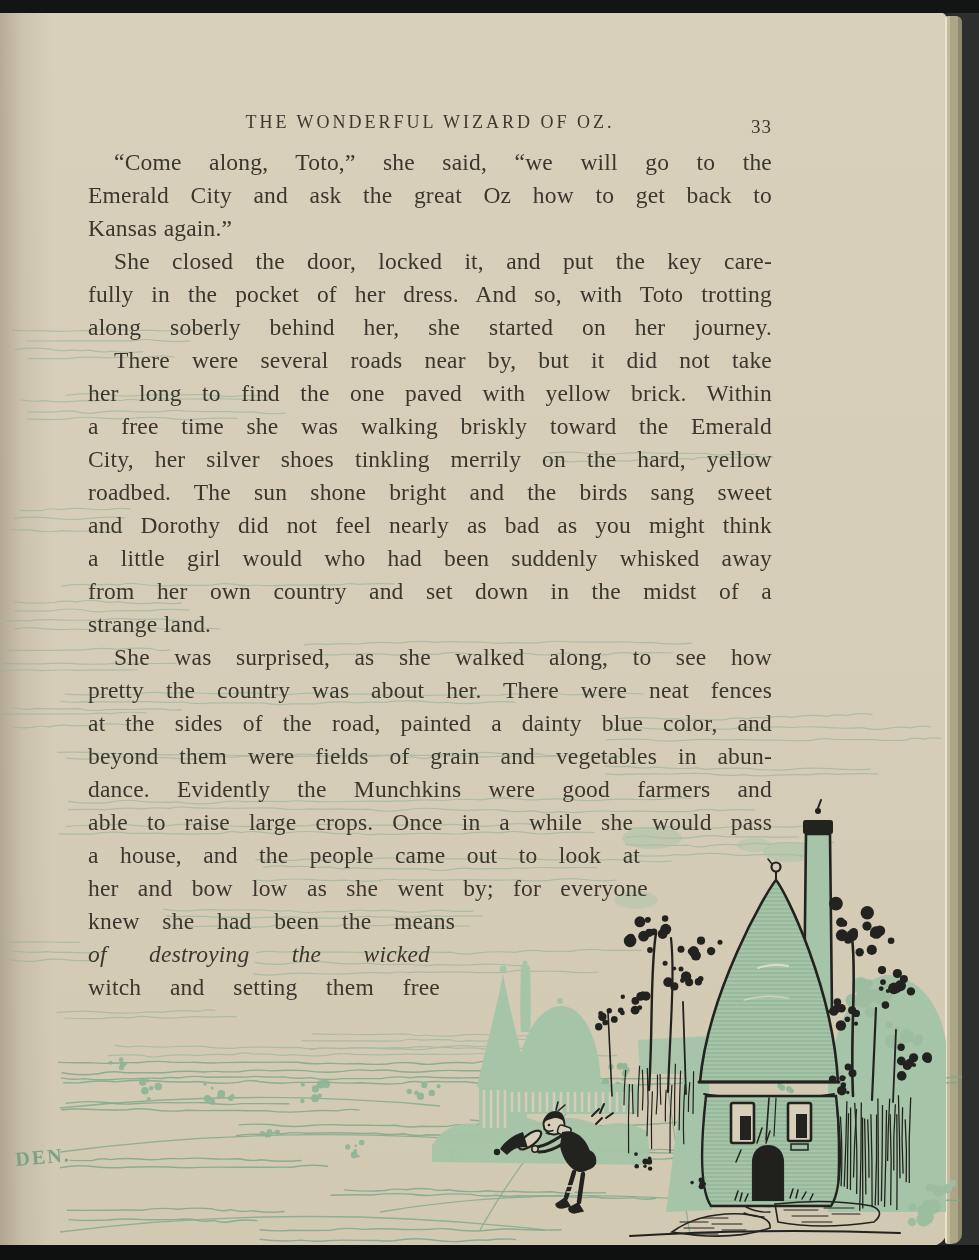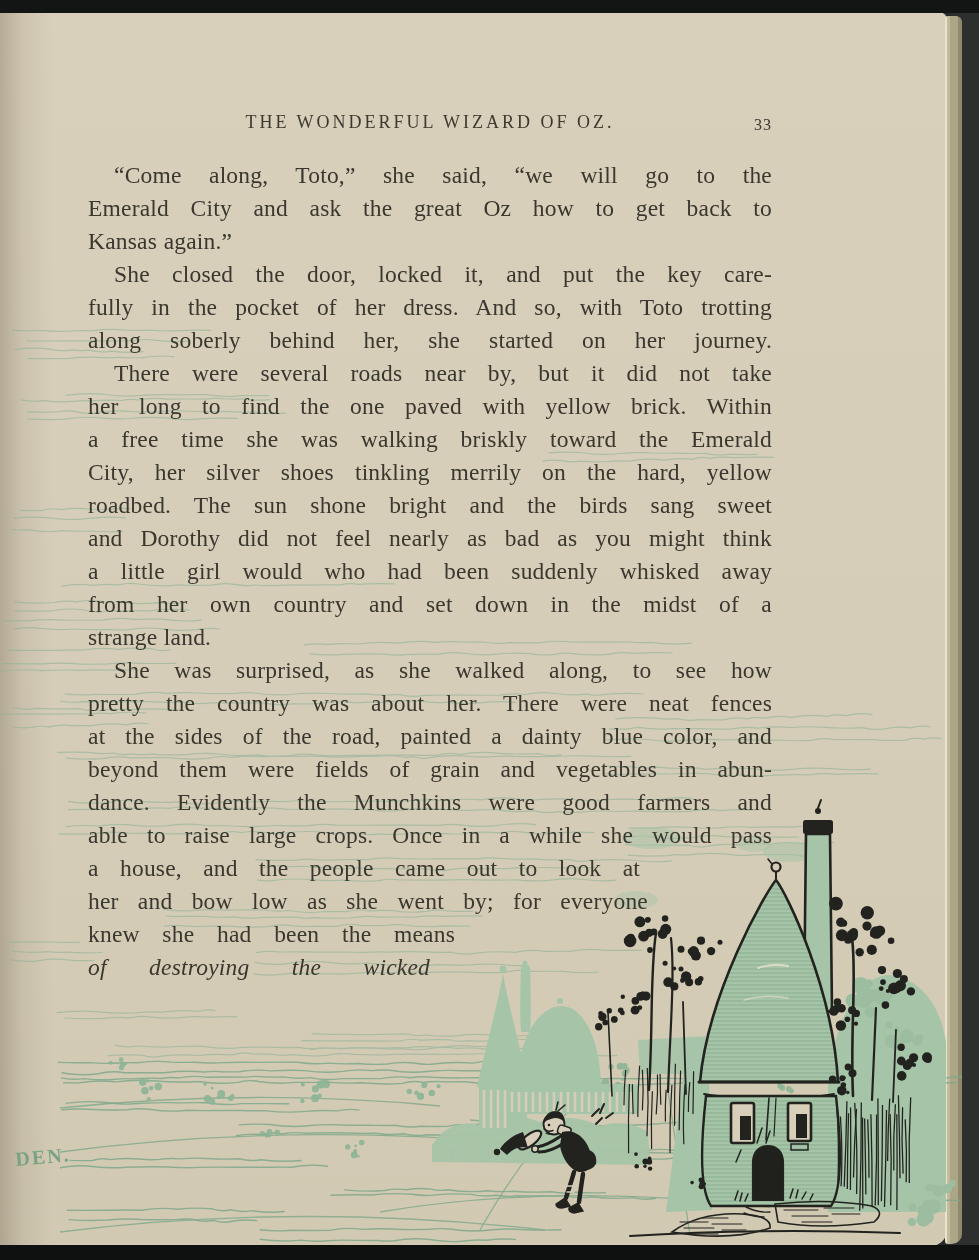--- a/index.html
+++ b/index.html
@@ -14,22 +14,22 @@
   .gutter{position:absolute;left:0;top:0;width:60px;height:100%;
         background:linear-gradient(90deg,rgba(97,86,64,.30),rgba(97,86,64,.10) 22px,rgba(0,0,0,0) 52px);
         border-radius:inherit;}
   .edge-strip{position:absolute;left:945px;top:16px;width:17px;height:1228px;z-index:2;
         background:linear-gradient(90deg,#ece3ca 0 2px,#c2bc9c 2px 5px,#aca686 5px 13px,#8f8a6d 13px 17px);
         border-radius:3px 6px 10px 3px;}
   .illus{position:absolute;left:0;top:0;z-index:2;pointer-events:none;}
   .text-col{position:absolute;left:88px;top:112px;width:684px;z-index:3;color:#3a372f;}
   .header{position:relative;height:34px;}
   .title{text-align:center;font-size:18px;letter-spacing:3px;color:#3c392f;}
-  .pagenum{position:absolute;right:0;top:4px;font-size:16px;letter-spacing:1px;}
-  .body{margin-top:13px;}
+  .pagenum{position:absolute;right:0;top:4px;font-size:19px;letter-spacing:1px;}
+  .body{margin-top:0;}
   .line{font-size:23.5px;line-height:33px;height:33px;white-space:nowrap;color:#3a372f;
         letter-spacing:.2px;word-spacing:.5px;}
   .line.j{white-space:normal;text-align:justify;text-align-last:justify;text-justify:inter-word;}
   .line.i{text-indent:26px;}
 </style>
 </head>
 <body>
 
 <div class="photo">
   <div class="band-top"></div>
@@ -585,18 +585,19 @@
           <div class="line j i">She was surprised, as she walked along, to see how</div>
           <div class="line j">pretty the country was about her.  There were neat fences</div>
           <div class="line j">at the sides of the road, painted a dainty blue color, and</div>
           <div class="line j">beyond them were fields of grain and vegetables in abun-</div>
           <div class="line j">dance.  Evidently the Munchkins were good farmers and</div>
           <div class="line j">able to raise large crops.  Once in a while she would pass</div>
           <div class="line j" style="width: 552px;">a house, and the people came out to look at</div>
           <div class="line j" style="width: 560px;">her and bow low as she went by;  for everyone</div>
           <div class="line j" style="width: 367px;">knew she had been the means</div>
           <div class="line j" style="width: 342px; font-style: italic;">of destroying the wicked</div>
+          <div class="line j" style="width: 352px;">witch and setting them free</div>
         </div>
       </div>
   </div>
 
   <div class="band-bottom"></div>
 </div>
 
 </body></html>

